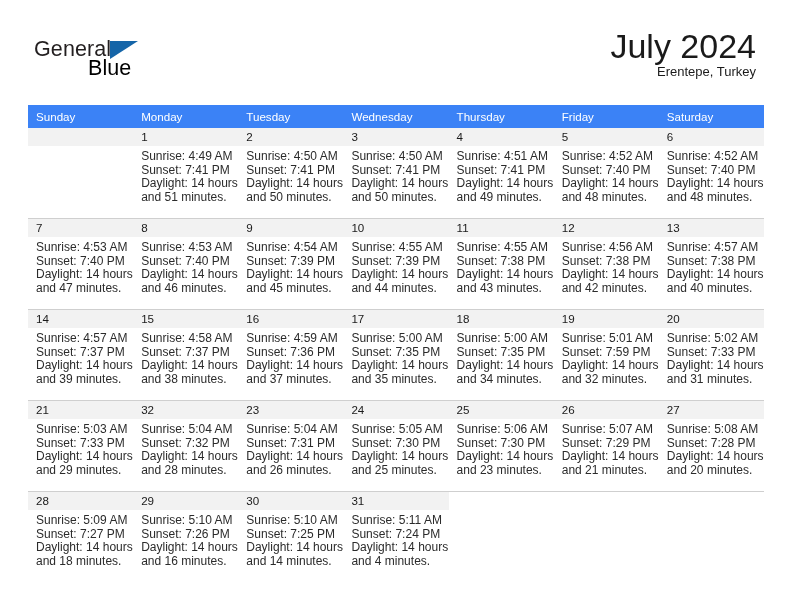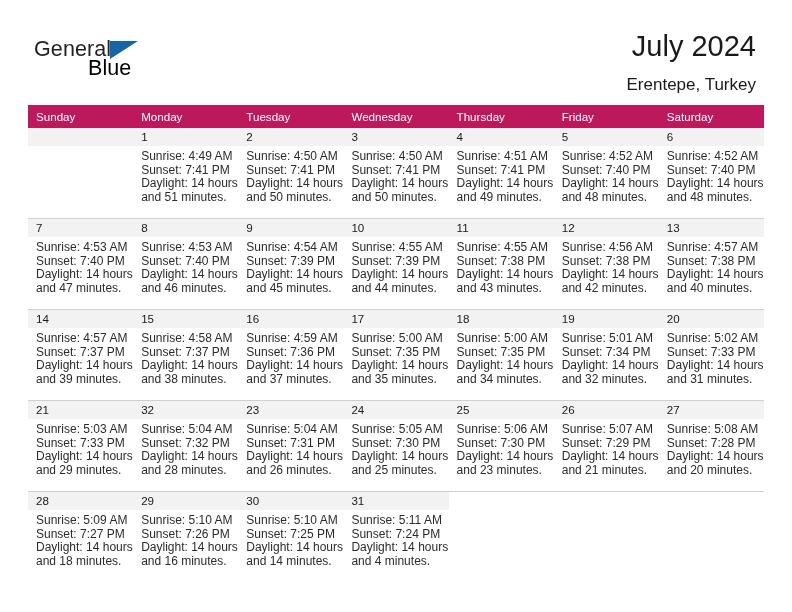--- a/index.html
+++ b/index.html
@@ -62,46 +62,46 @@
     border-bottom: 18px solid transparent;
   }
 
   .title-block {
     position: absolute;
     right: 36px;
     top: 31px;
     text-align: right;
   }
   .cal-title {
-    font-size: 29px;
+    font-size: 34px;
     color: #1a1a1a;
     line-height: 30px;
     white-space: nowrap;
     font-weight: normal;
     margin: 0;
   }
   .cal-subtitle {
-    font-size: 17px;
+    font-size: 13px;
     color: #1a1a1a;
     line-height: 18px;
-    margin-top: 15px;
+    margin-top: 2px;
     white-space: nowrap;
   }
 
   
   .calendar {
     position: absolute;
     left: 28px;
     top: 105px;
     width: 736px;
     border-collapse: collapse;
     table-layout: fixed;
   }
   .calendar th {
-    background: #be185d;
+    background: #3b82f6;
     color: #ffffff;
     font-size: 11.6px;
     font-weight: normal;
     text-align: left;
     padding: 5px 0 5px 8px;
     height: 20px;
     border: none;
   }
   .calendar td {
     vertical-align: top;
@@ -386,21 +386,21 @@
                 <div>Daylight: 14 hours</div>
                 <div>and 34 minutes.</div>
               </div>
             </div>
           </td>
           <td>
             <div class="cell-inner">
               <span class="daynum">19</span>
               <div class="details">
                 <div>Sunrise: 5:01 AM</div>
-                <div>Sunset: 7:34 PM</div>
+                <div>Sunset: 7:59 PM</div>
                 <div>Daylight: 14 hours</div>
                 <div>and 32 minutes.</div>
               </div>
             </div>
           </td>
           <td>
             <div class="cell-inner">
               <span class="daynum">20</span>
               <div class="details">
                 <div>Sunrise: 5:02 AM</div>

